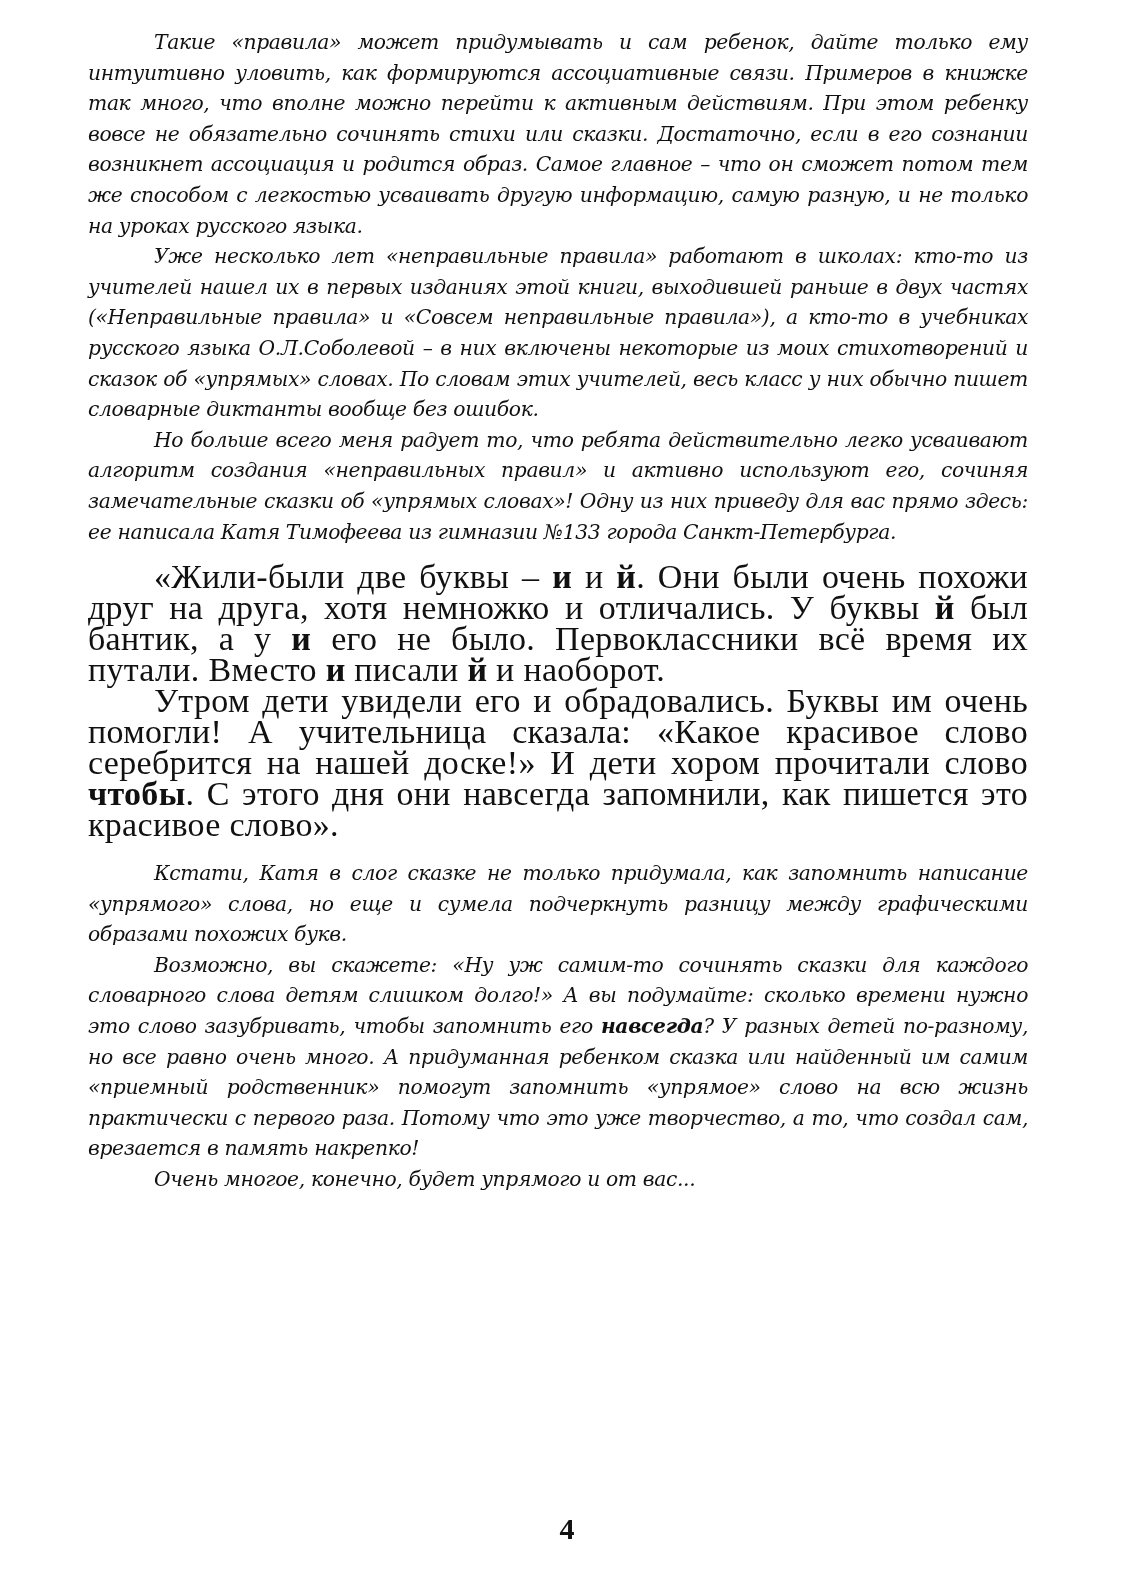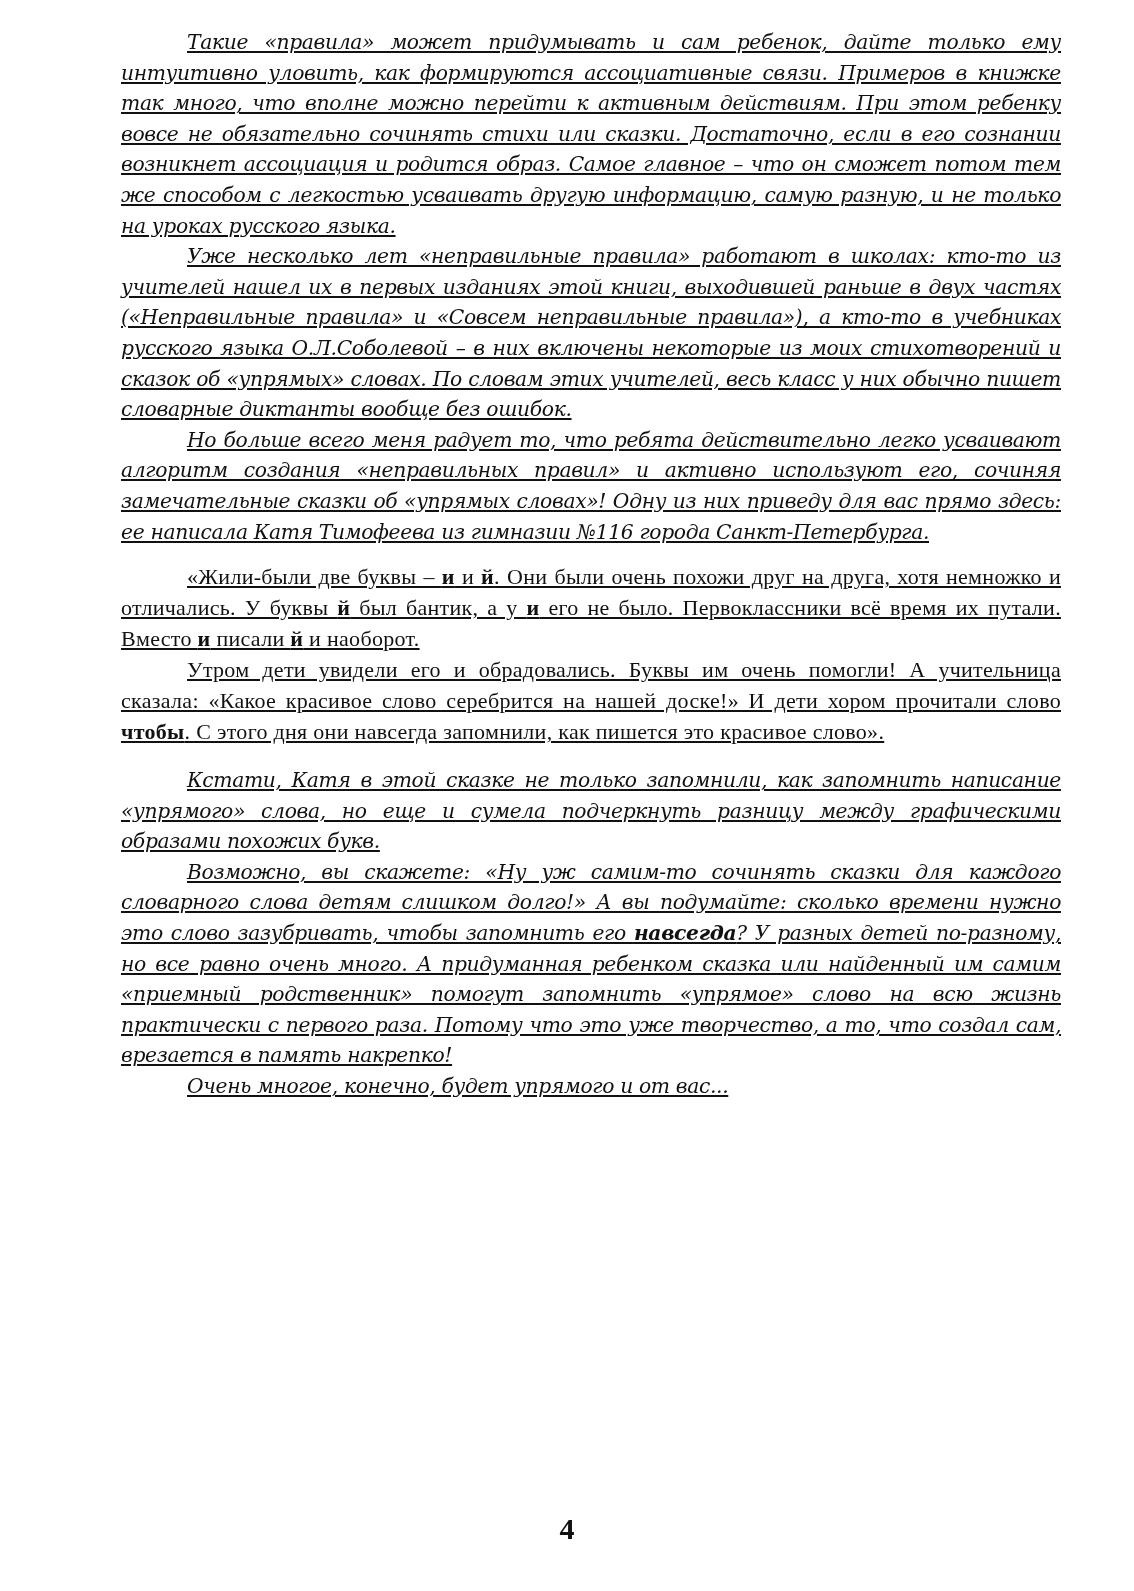--- a/index.html
+++ b/index.html
@@ -9,38 +9,37 @@
     }
     body {
       width: 1134px;
       height: 1591px;
       position: relative;
       overflow: hidden;
       color: #111111;
     }
     .page {
       position: absolute;
-      left: 121px;
+      left: 88px;
       top: 27px;
       width: 940px;
-      text-decoration: underline;
     }
     .p-italic {
       font-family: "DejaVu Serif", serif;
       font-style: italic;
       font-size: 20.3px;
       line-height: 30.6px;
       text-align: justify;
       text-indent: 66px;
       margin: 0;
       letter-spacing: -0.35px;
     }
     .p-story {
       font-family: "Liberation Serif", serif;
-      font-size: 22px;
+      font-size: 34px;
       line-height: 31px;
       text-align: justify;
       text-indent: 66px;
       margin: 0;
       letter-spacing: 0.3px;
     }
     .gap-before-story { margin-top: 14px; }
     .gap-before-italic { margin-top: 18px; }
     b { font-weight: bold; }
     .page-number {
@@ -55,28 +54,28 @@
       color: #111;
     }
   </style>
 </head>
 <body>
 
 <div class="page">
 
   <p class="p-italic">Такие «правила» может придумывать и сам ребенок, дайте только ему интуитивно уловить, как формируются ассоциативные связи. Примеров в книжке так много, что вполне можно перейти к активным действиям. При этом ребенку вовсе не обязательно сочинять стихи или сказки. Достаточно, если в его сознании возникнет ассоциация и родится образ. Самое главное – что он сможет потом тем же способом с легкостью усваивать другую информацию, самую разную, и не только на уроках русского языка.</p>
   <p class="p-italic">Уже несколько лет «неправильные правила» работают в школах: кто-то из учителей нашел их в первых изданиях этой книги, выходившей раньше в двух частях («Неправильные правила» и «Совсем неправильные правила»), а кто-то в учебниках русского языка О.Л.Соболевой – в них включены некоторые из моих стихотворений и сказок об «упрямых» словах. По словам этих учителей, весь класс у них обычно пишет словарные диктанты вообще без ошибок.</p>
-  <p class="p-italic">Но больше всего меня радует то, что ребята действительно легко усваивают алгоритм создания «неправильных правил» и активно используют его, сочиняя замечательные сказки об «упрямых словах»! Одну из них приведу для вас прямо здесь: ее написала Катя Тимофеева из гимназии №116 города Санкт-Петербурга.</p>
+  <p class="p-italic">Но больше всего меня радует то, что ребята действительно легко усваивают алгоритм создания «неправильных правил» и активно используют его, сочиняя замечательные сказки об «упрямых словах»! Одну из них приведу для вас прямо здесь: ее написала Катя Тимофеева из гимназии №133 города Санкт-Петербурга.</p>
 
   <p class="p-story gap-before-story"><span>«Жили-были две буквы – </span><b>и</b><span> и </span><b>й</b><span>. Они были очень похожи друг на друга, хотя немножко и отличались. У буквы </span><b>й</b><span> был бантик, а у </span><b>и</b><span> его не было. Первоклассники всё время их путали. Вместо </span><b>и</b><span> писали </span><b>й</b><span> и наоборот.</span></p>
 
 
   <p class="p-story"><span>Утром дети увидели его и обрадовались. Буквы им очень помогли! А учительница сказала: «Какое красивое слово серебрится на нашей доске!» И дети хором прочитали слово </span><b>чтобы</b><span>. С этого дня они навсегда запомнили, как пишется это красивое слово».</span></p>
 
-  <p class="p-italic gap-before-italic">Кстати, Катя в этой сказке не только запомнили, как запомнить написание «упрямого» слова, но еще и сумела подчеркнуть разницу между графическими образами похожих букв.</p>
+  <p class="p-italic gap-before-italic">Кстати, Катя в слог сказке не только придумала, как запомнить написание «упрямого» слова, но еще и сумела подчеркнуть разницу между графическими образами похожих букв.</p>
 
   <p class="p-italic"><span>Возможно, вы скажете: «Ну уж самим-то сочинять сказки для каждого словарного слова детям слишком долго!» А вы подумайте: сколько времени нужно это слово зазубривать, чтобы запомнить его </span><b>навсегда</b><span>? У разных детей по-разному, но все равно очень много. А придуманная ребенком сказка или найденный им самим «приемный родственник» помогут запомнить «упрямое» слово на всю жизнь практически с первого раза. Потому что это уже творчество, а то, что создал сам, врезается в память накрепко!</span></p>
 
   <p class="p-italic">Очень многое, конечно, будет упрямого и от вас...</p>
 
 </div>
 
 <div class="page-number">4</div>
 
 </body></html>

